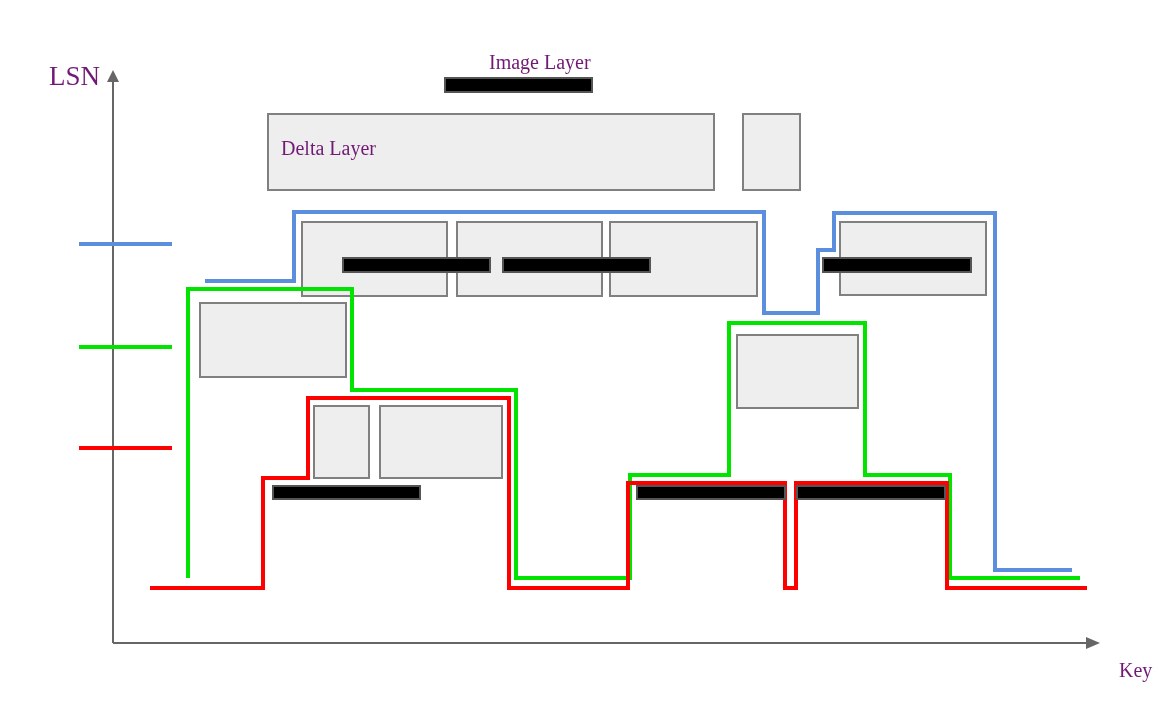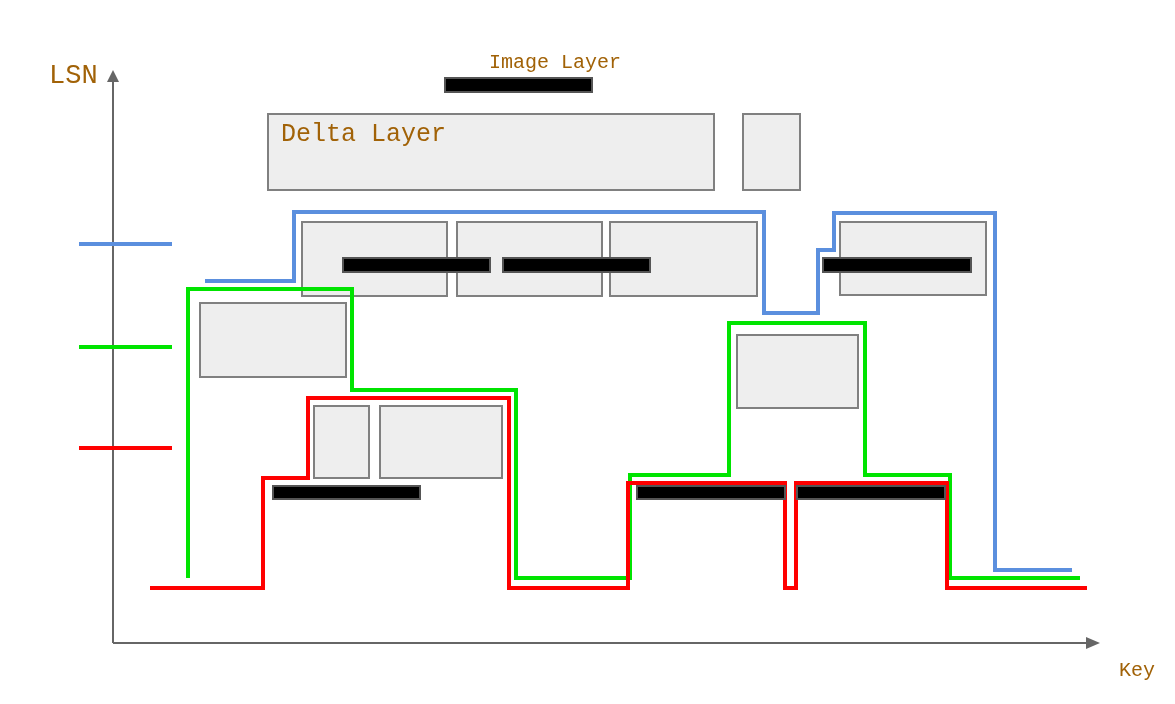--- a/index.html
+++ b/index.html
@@ -47,44 +47,44 @@
     stroke: #808080;
     stroke-width: 2;
   }
   .key-bar {
     fill: #000000;
     stroke: #555555;
     stroke-width: 2;
   }
   .text-label {
     position: absolute;
-    color: #a16207;
+    color: #701a75;
     white-space: nowrap;
-    font-family: Liberation Mono, monospace;
+    font-family: Liberation Serif, serif;
   }
   #axis-label-lsn {
     left: 49px;
     top: 61px;
     font-size: 27px;
   }
   #axis-label-key {
     left: 1119px;
     top: 659px;
     font-size: 20px;
   }
   #image-layer-label {
     left: 456px;
     top: 51px;
     font-size: 20px;
     margin-left: 33px;
   }
   #delta-layer-label {
     left: 281px;
-    top: 120px;
-    font-size: 25px;
+    top: 137px;
+    font-size: 20px;
   }
 </style>
 </head>
 <body>
 
 <div id="canvas">
 
   <svg class="layer" id="diagram-svg" viewBox="0 0 1175 704">
 
     <g id="axes-group">

